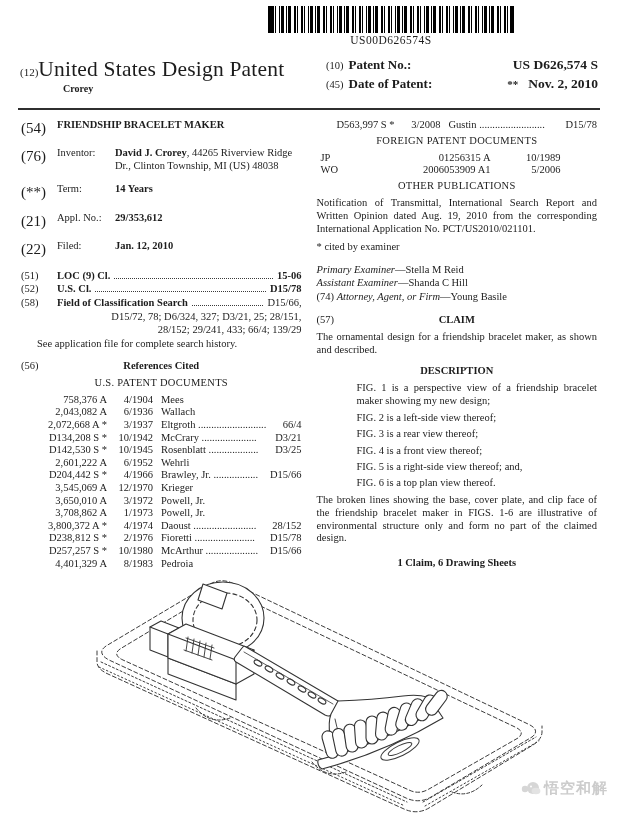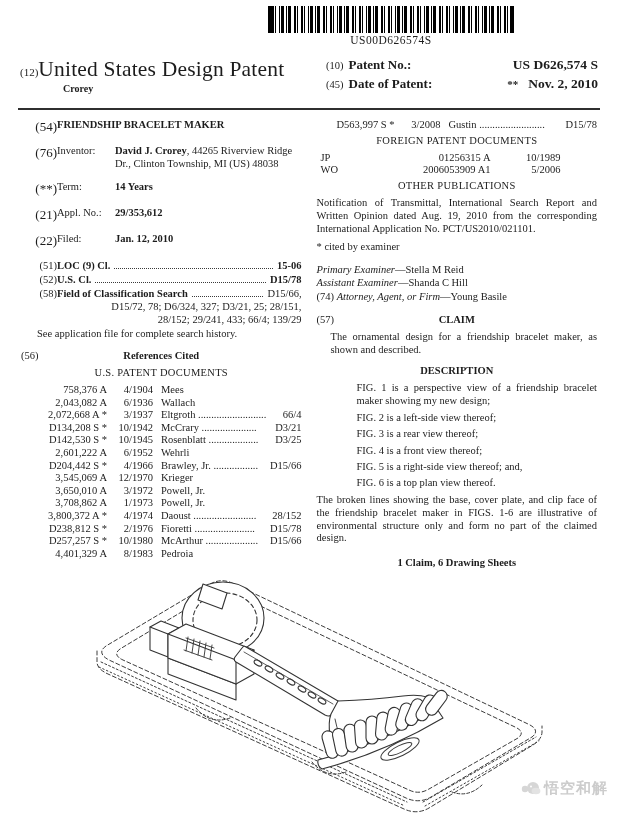--- a/index.html
+++ b/index.html
@@ -33,25 +33,25 @@
   .h-right .r-row { display:flex; align-items:baseline; margin-bottom:3px; }
   .h-right .num { font-size:10.5px; margin-right:5px; }
   .h-right .lab { font-weight:bold; font-size:13px; }
   .h-right .val { margin-left:auto; font-weight:bold; font-size:13.5px; }
   .h-right .stars { font-weight:bold; font-size:11px; margin-right:10px; }
   .rule { position:absolute; top:108px; left:18px; right:18px; border-top:2px solid #2f2f2f; }
   
   .cols { position:absolute; top:119px; left:0; right:0; padding:0 21px; display:flex; gap:15px; font-size:10.5px; line-height:1.23; }
   .col { flex:1; min-width:0; }
   .item { display:grid; grid-template-columns:36px 1fr; margin-bottom:8px; }
-  .item .inum { font-size:13px;text-align:right; }
+  .item .inum { font-size:15px; }
   .lv { display:grid; grid-template-columns:58px 1fr; }
   .b { font-weight:bold; }
   .cls-line { display:flex; align-items:baseline; margin-bottom:1px; }
-  .cls-line .inum { width:36px; flex:none;text-align:right; }
+  .cls-line .inum { width:36px; flex:none; }
   .dotlead { flex:1; border-bottom:1.6px dotted #3a3a3a; margin:0 4px 3px; min-width:12px; }
   .cont { text-align:right; padding-left:30px; }
   .note { padding-left:16px; margin-top:1px; }
   .sec-head { position:relative; text-align:center; margin:7px 0 4px; }
   .sec-head .inum { position:absolute; left:0; top:0; font-weight:normal; }
   .caps-head { text-align:center; margin:3px 0 4px; letter-spacing:.3px; }
   
   .ref-row { display:flex; line-height:1.2; }
   .ref-row .rc1 { width:86px; text-align:right; flex:none; }
   .ref-row .rc2 { width:46px; text-align:right; flex:none; }
@@ -277,21 +277,21 @@
     <div class="cited">* cited by examiner</div>
     <div class="exam" style="margin-bottom:10px;">
       <div><span class="it">Primary Examiner</span><span>—Stella M Reid</span></div>
       <div><span class="it">Assistant Examiner</span><span>—Shanda C Hill</span></div>
       <div><span>(74) </span><span class="it">Attorney, Agent, or Firm</span><span>—Young Basile</span></div>
     </div>
     <div class="sec-head">
       <span class="inum">(57)</span>
       <span class="b">CLAIM</span>
     </div>
-    <p class="para" style="margin-bottom:9px;margin-left:14px;">The ornamental design for a friendship bracelet maker, as shown and described.</p>
+    <p class="para" style="margin-bottom:9px;">The ornamental design for a friendship bracelet maker, as shown and described.</p>
     <div class="sec-head"><span class="b">DESCRIPTION</span></div>
     <div>
       <p class="fig-line"><span>FIG. 1</span><span> is a perspective view of a friendship bracelet maker showing my new design;</span></p>
       <p class="fig-line"><span>FIG. 2</span><span> is a left-side view thereof;</span></p>
       <p class="fig-line"><span>FIG. 3</span><span> is a rear view thereof;</span></p>
       <p class="fig-line"><span>FIG. 4</span><span> is a front view thereof;</span></p>
       <p class="fig-line"><span>FIG. 5</span><span> is a right-side view thereof; and,</span></p>
       <p class="fig-line"><span>FIG. 6</span><span> is a top plan view thereof.</span></p>
     </div>
     <p class="para">The broken lines showing the base, cover plate, and clip face of the friendship bracelet maker in FIGS. 1-6 are illustrative of environmental structure only and form no part of the claimed design.</p>

